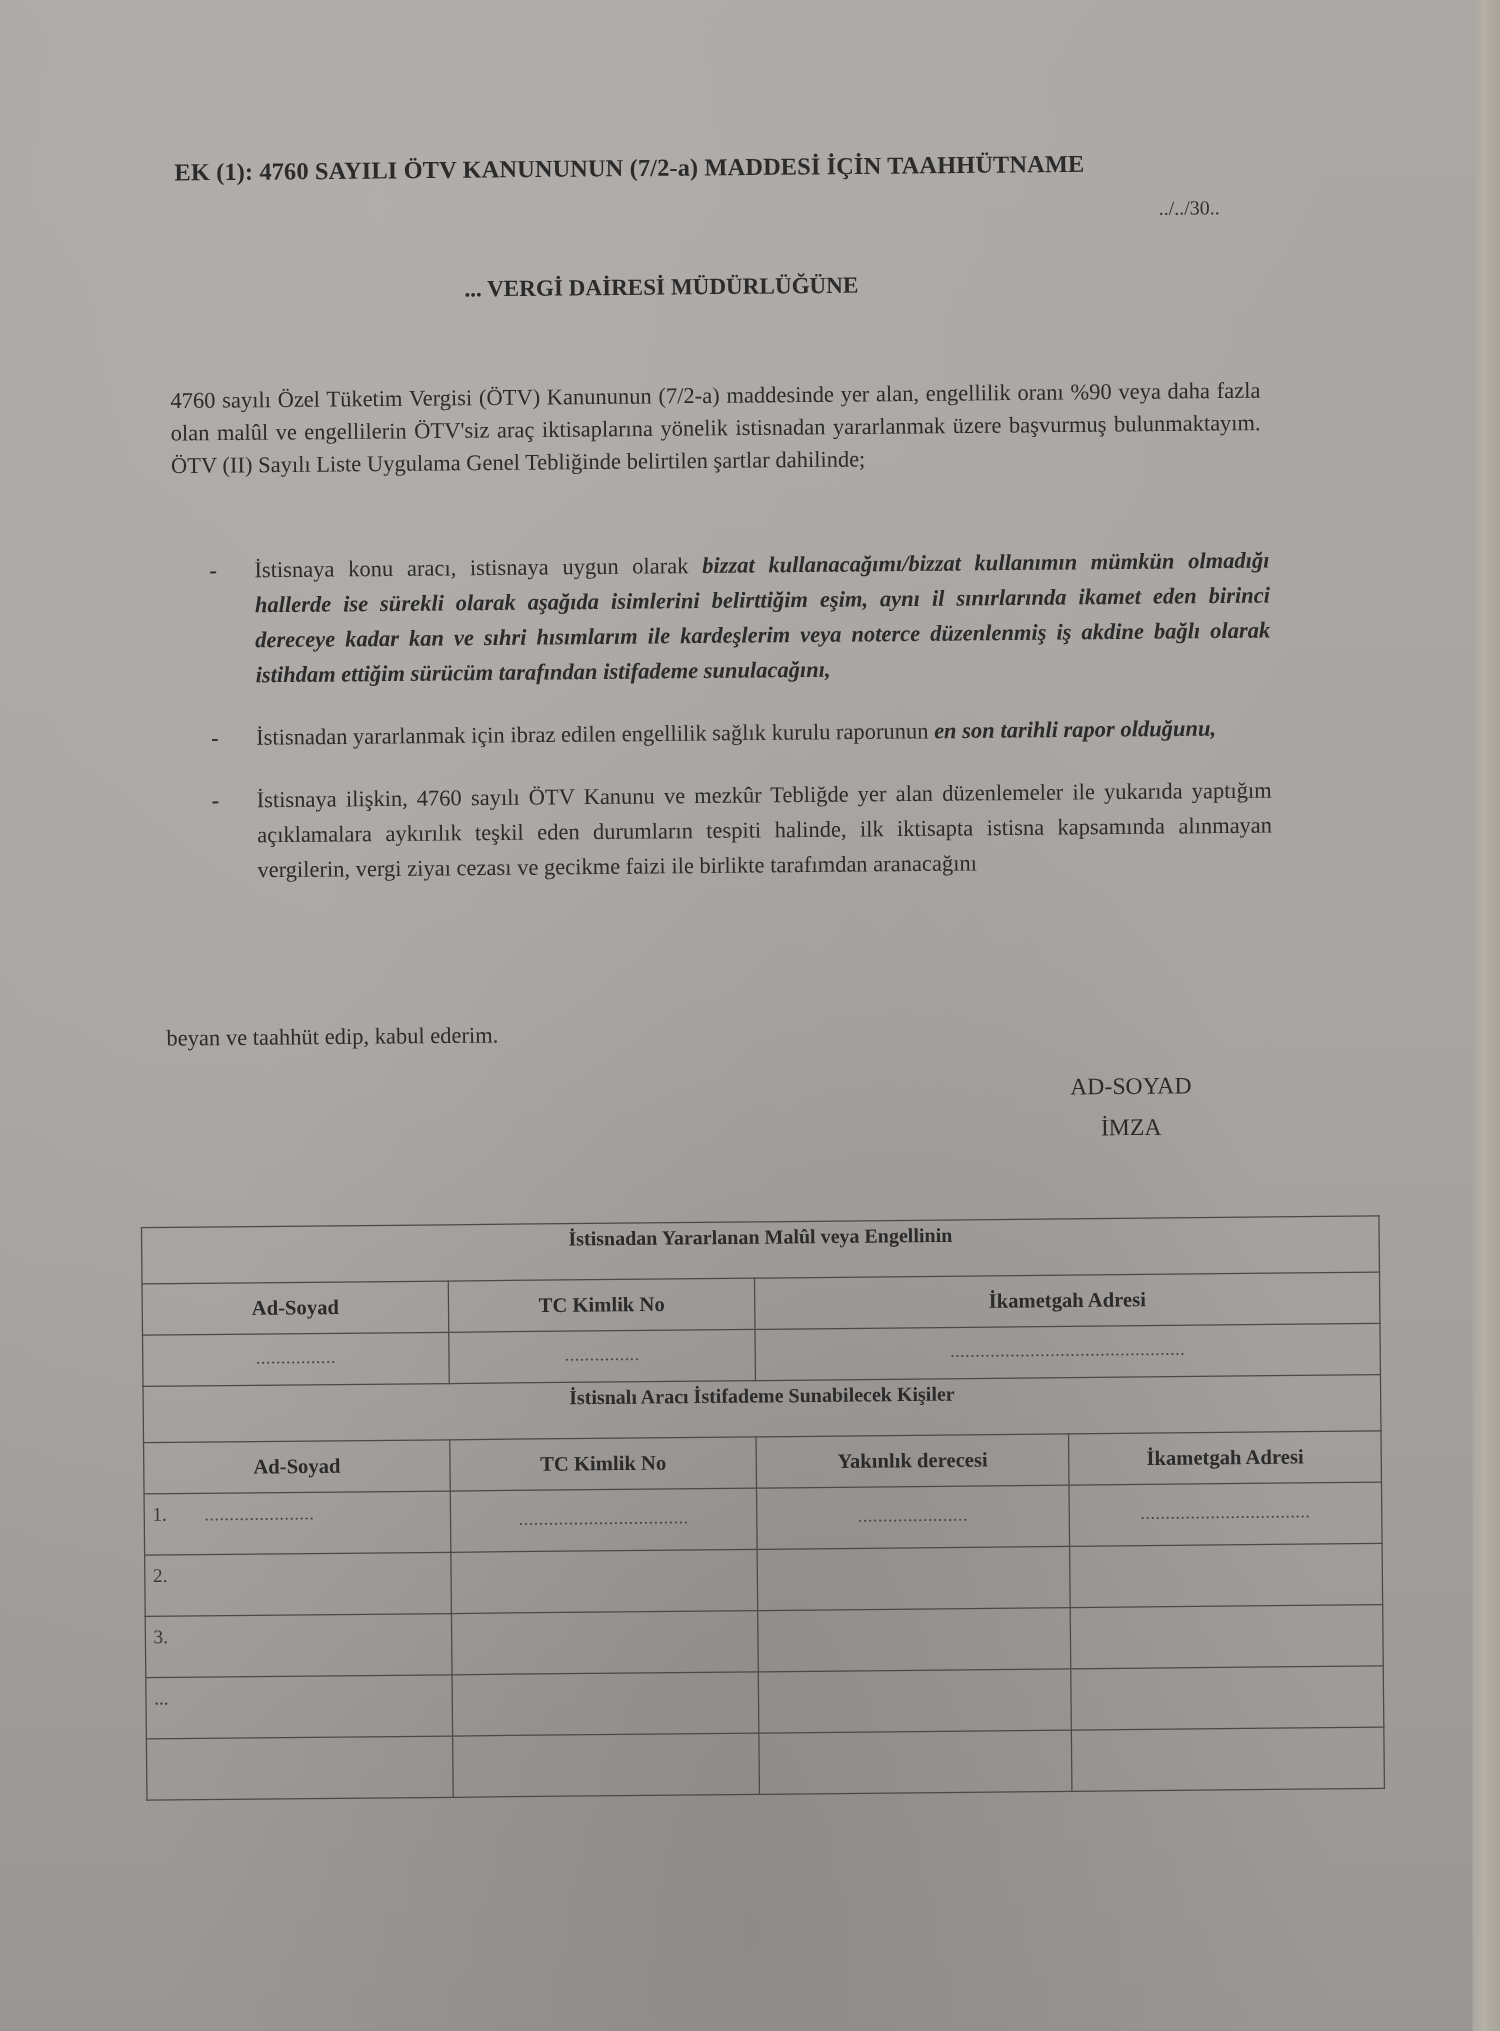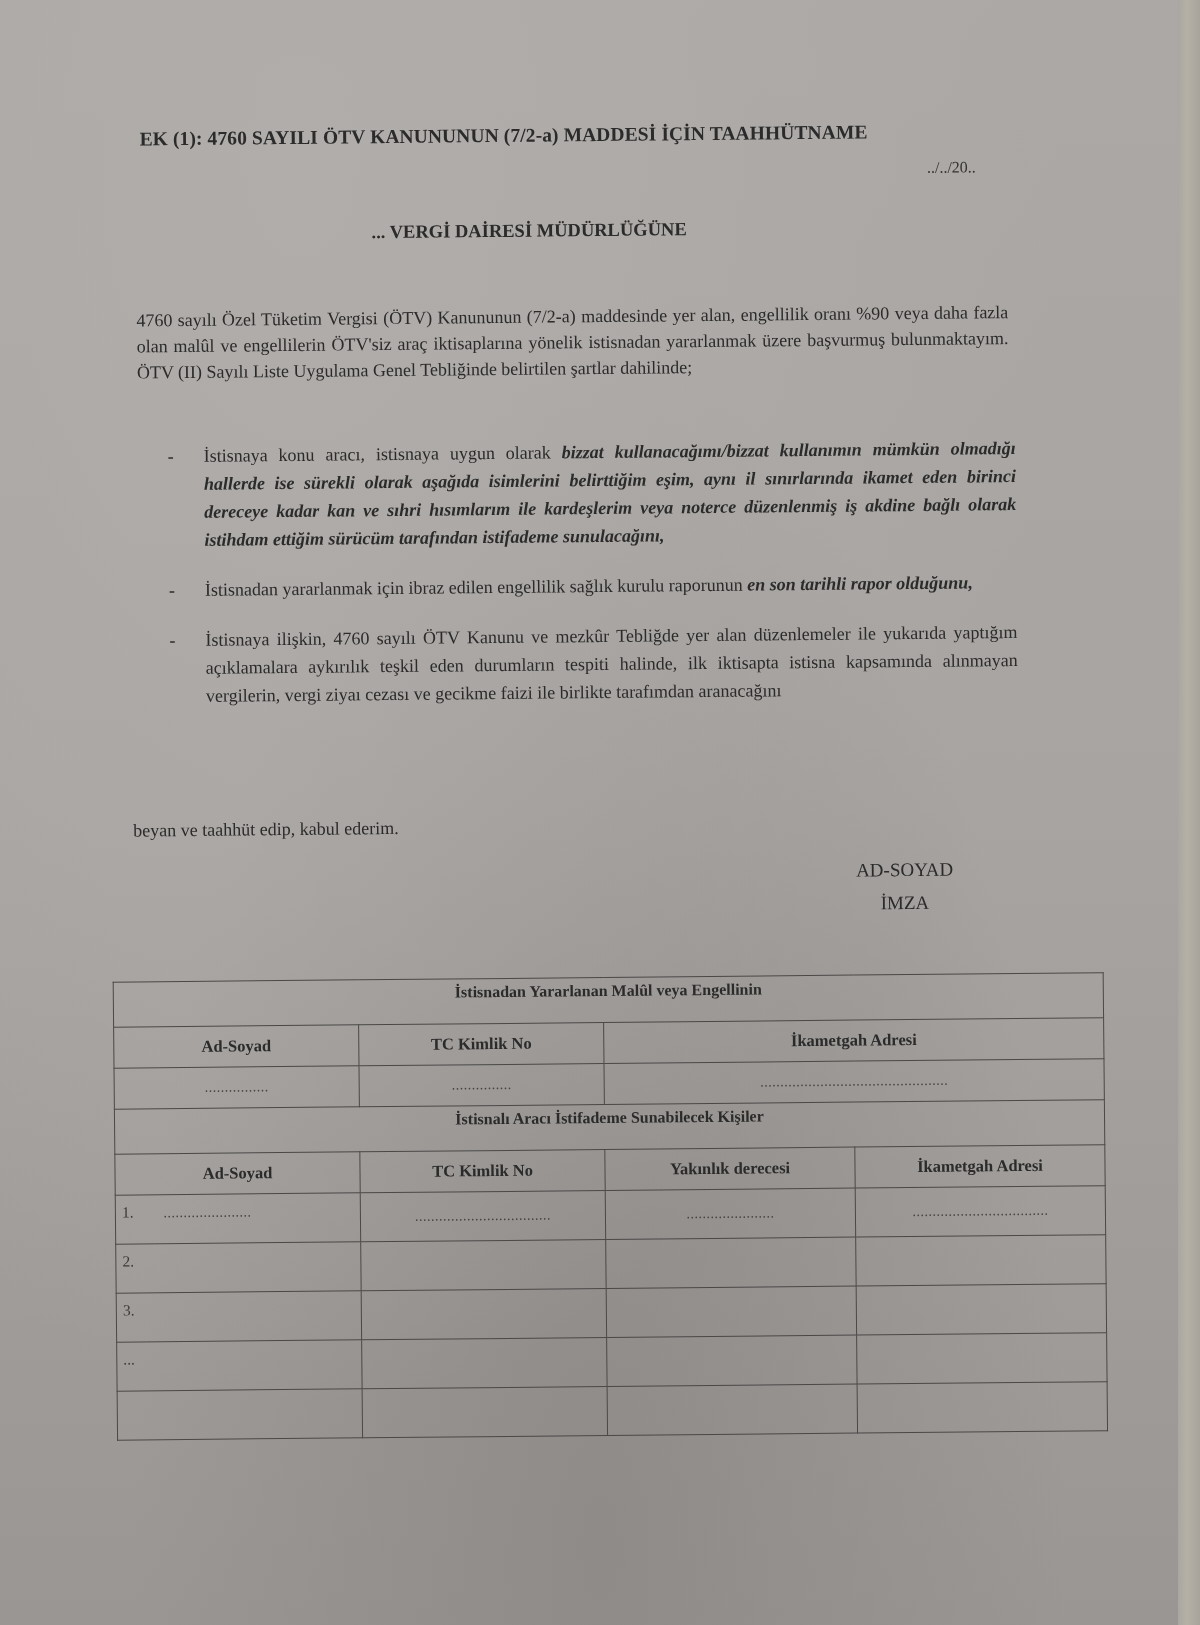--- a/index.html
+++ b/index.html
@@ -171,21 +171,21 @@
   </style>
 </head>
 <body>
 
 <div class="page-edge"></div>
 
 <div class="doc">
 
   <div class="title">EK (1): 4760 SAYILI ÖTV KANUNUNUN (7/2-a) MADDESİ İÇİN TAAHHÜTNAME</div>
 
-  <div class="date">../../20..</div>
+  <div class="date">../../30..</div>
 
   <div class="office">... VERGİ DAİRESİ MÜDÜRLÜĞÜNE</div>
 
   <p class="intro" style="margin:0;">4760 sayılı Özel Tüketim Vergisi (ÖTV) Kanununun (7/2-a) maddesinde yer alan, engellilik oranı %90 veya daha fazla olan malûl ve engellilerin ÖTV'siz araç iktisaplarına yönelik istisnadan yararlanmak üzere başvurmuş bulunmaktayım. ÖTV (II) Sayılı Liste Uygulama Genel Tebliğinde belirtilen şartlar dahilinde;</p>
 
   <ul class="bullets">
     <li class="bullet">
       <span class="dash">-</span>
       <span>İstisnaya konu aracı, istisnaya uygun olarak </span><em>bizzat kullanacağımı/bizzat kullanımın mümkün olmadığı hallerde ise sürekli olarak aşağıda isimlerini belirttiğim eşim, aynı il sınırlarında ikamet eden birinci dereceye kadar kan ve sıhri hısımlarım ile kardeşlerim veya noterce düzenlenmiş iş akdine bağlı olarak istihdam ettiğim sürücüm tarafından istifademe sunulacağını,</em>
     </li>

